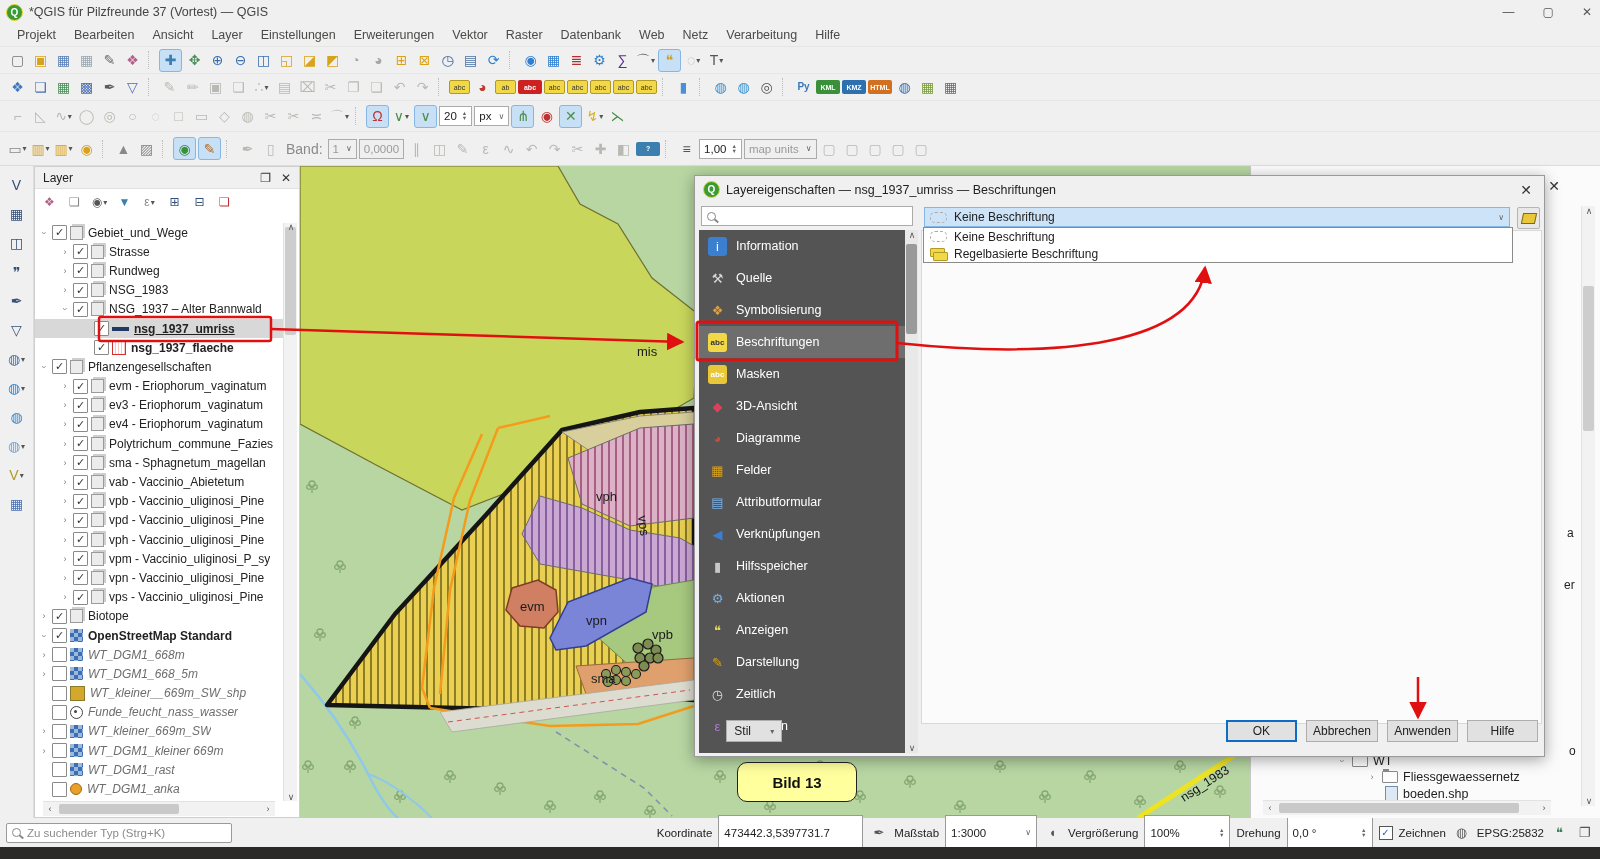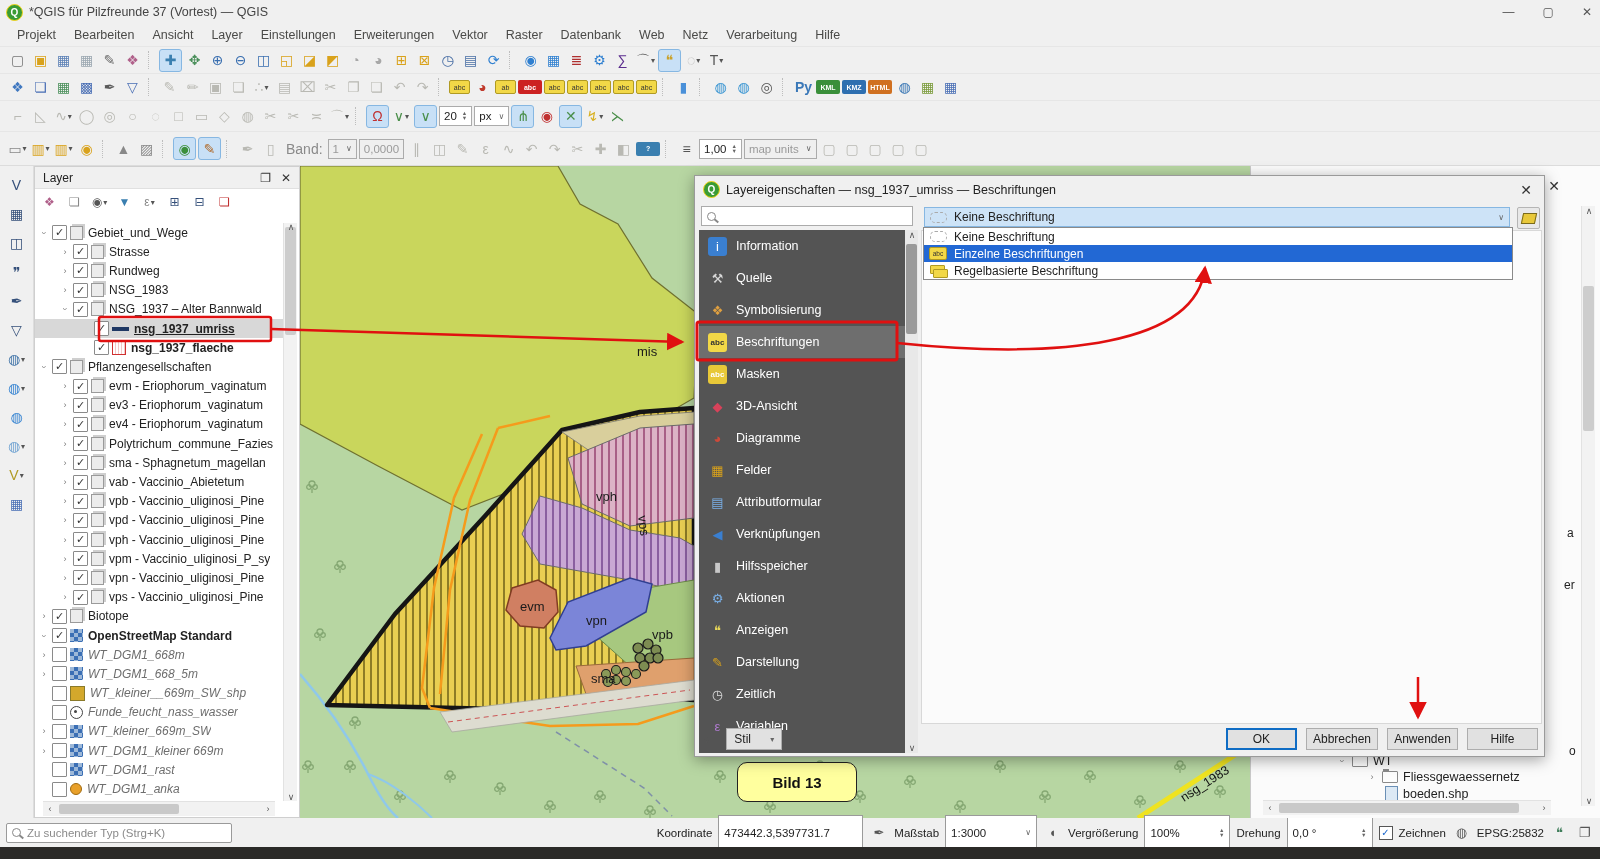--- a/index.html
+++ b/index.html
@@ -101,21 +101,21 @@
   .dd-item{height:17px;display:flex;align-items:center;gap:7px;padding-left:5px;font-size:12px;color:#222;}
   .dd-item.sel{background:#2268d4;color:#fff;}
   .dd-ic{width:18px;display:inline-flex;justify-content:center;flex:none;}
   .ic-none{width:15px;height:9px;border:1.4px dashed #aaa;border-radius:5px;}
   .ic-single{width:17px;height:11px;background:#f2d847;border:1px solid #b09a23;border-radius:2px;font-size:6.5px;display:inline-flex;align-items:center;justify-content:center;color:#333;}
   .ic-rule{width:17px;height:12px;position:relative;}
   .ic-rule::before,.ic-rule::after{content:"";position:absolute;width:13px;height:7px;background:#f2d847;border:1px solid #b09a23;border-radius:1px;}
   .ic-rule::before{left:0;top:0;} .ic-rule::after{left:3px;top:4px;}
   .ic-blocking{width:16px;height:10px;border:1.6px solid #cc2222;border-radius:6px;position:relative;}
   .ic-blocking::after{content:"";position:absolute;left:4px;top:1px;width:6px;height:6px;background:#7aa87a;border:1px solid #4a7a4a;border-radius:50%;}
-  #dlg-bottom{position:absolute;left:0;bottom:4px;width:100%;height:26px;display:flex;align-items:center;}
+  #dlg-bottom{position:absolute;left:0;bottom:12px;width:100%;height:26px;display:flex;align-items:center;}
   .dlg-btn{height:22px;min-width:71px;background:#e1e1e1;border:1px solid #adadad;font-size:12px;display:inline-flex;align-items:center;justify-content:center;margin-left:9px;color:#222;}
   .dlg-btn.default{border:2px solid #0f6cc4;}
   #stil-btn{margin-left:16px;min-width:56px;justify-content:space-between;padding:0 7px;}
   #dlg-collapse{margin-left:8px;color:#555;font-size:10px;}
 
   
   #statusbar{left:0;top:818px;width:1600px;height:29px;background:#f0f0f0;display:flex;align-items:center;padding:0 6px;box-sizing:border-box;gap:6px;font-size:11.5px;color:#222;}
   #sb-search{width:226px;height:20px;background:#fff;border:1px solid #9a9a9a;border-radius:2px;display:flex;align-items:center;padding-left:5px;box-sizing:border-box;color:#8a8a8a;}
   .sb-box{background:#fff;border:1px solid #9a9a9a;height:35px;display:inline-flex;align-items:center;padding:6px 5px;box-sizing:border-box;}
   .sb-right{margin-left:auto;display:flex;align-items:center;gap:6px;}
@@ -349,21 +349,21 @@
         <span class="tb-icon">
           <span class="glyph" style="color: rgb(46, 143, 208);">◍</span>
         </span>
         <span class="tb-icon">
           <span class="glyph" style="color: rgb(85, 85, 85);">◎</span>
         </span>
       </div>
       <div class="tb-sep"></div>
       <div class="tb-group">
         <span class="tb-icon">
-          <span class="glyph" style="color: rgb(58, 120, 184); font-size: 14px; font-weight: bold;">Py</span>
+          <span class="glyph" style="color: rgb(58, 120, 184); font-size: 10px; font-weight: bold;">Py</span>
         </span>
         <span class="tb-badge" style="background: rgb(58, 143, 58);">KML</span>
         <span class="tb-badge" style="background: rgb(46, 111, 176);">KMZ</span>
         <span class="tb-badge" style="background: rgb(208, 112, 32);">HTML</span>
         <span class="tb-icon">
           <span class="glyph" style="color: rgb(46, 111, 176);">◍</span>
         </span>
         <span class="tb-icon">
           <span class="glyph" style="color: rgb(122, 154, 58);">▦</span>
         </span>
@@ -1087,26 +1087,20 @@
     <div id="dlg-style-btn">
       <span class="mini-swatch"></span>
     </div>
     <div id="dlg-dropdown">
         <div class="dd-item">
           <span class="dd-ic">
             <span class="ic-none"></span>
           </span>
           <span>Keine Beschriftung</span>
         </div>
-        <div class="dd-item sel">
-          <span class="dd-ic">
-            <span class="ic-single">abc</span>
-          </span>
-          <span>Einzelne Beschriftungen</span>
-        </div>
         <div class="dd-item">
           <span class="dd-ic">
             <span class="ic-rule"></span>
           </span>
           <span>Regelbasierte Beschriftung</span>
         </div>
       </div>
     <div id="dlg-bottom">
       <span id="dlg-collapse">∨</span>
       <button class="dlg-btn" id="stil-btn">

